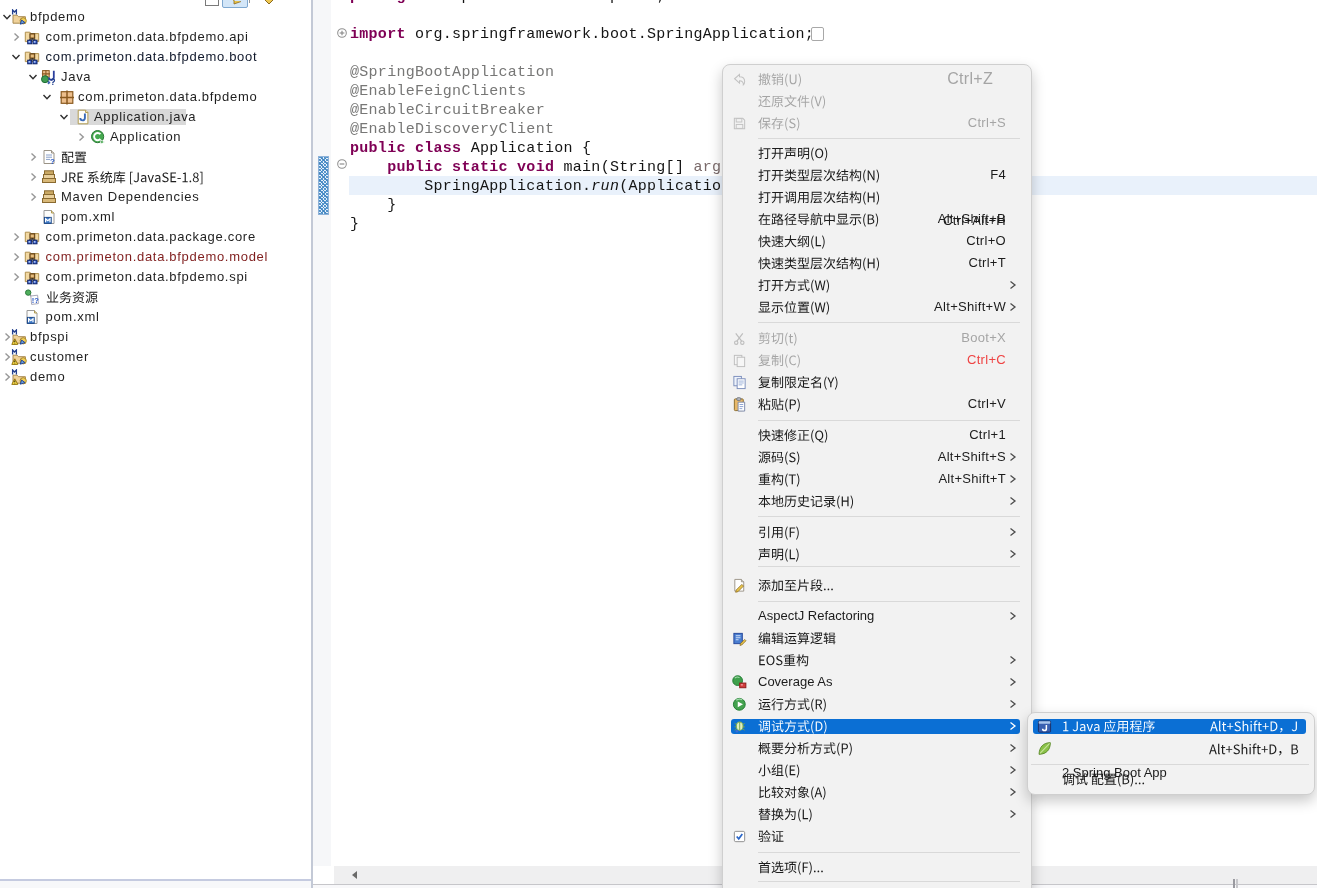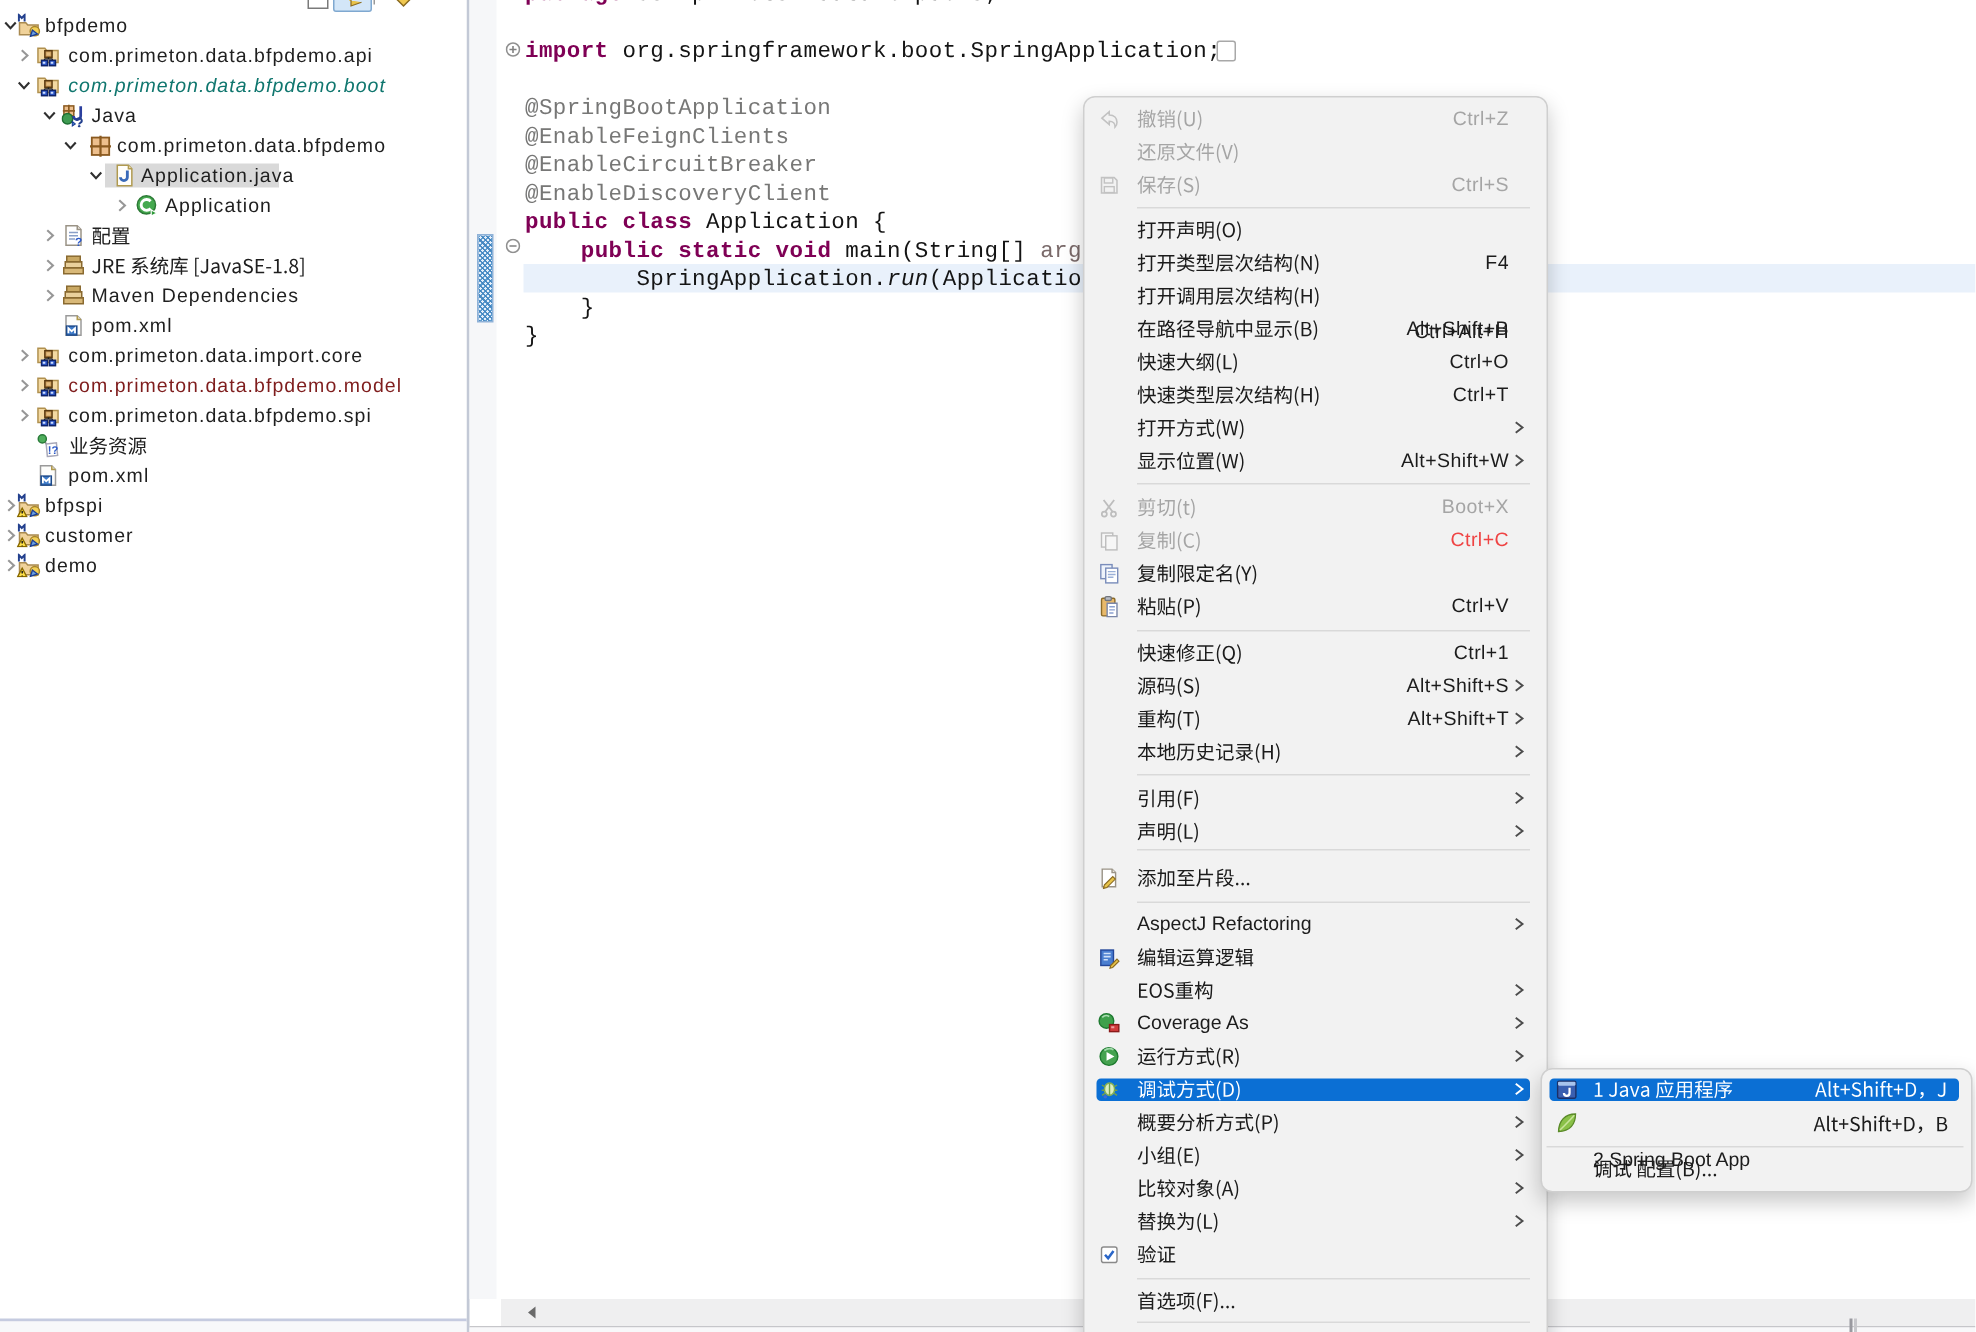--- a/index.html
+++ b/index.html
@@ -73,21 +73,21 @@
 <svg class="ab" style="left:24.0px;top:49.0px" width="16" height="16" viewBox="0 0 16 16">
     <path d="M1.3,3.2 h4.6 l1.2,1.4 H14.7 v8 H1.3 z" fill="#f3d9a2" stroke="#b0904e"></path>
 <rect x="5.9" y="4.8" width="4.8" height="4.4" fill="#c89a58" stroke="#5a3a10"></rect>
 <rect x="7" y="5.9" width="2.6" height="2.2" fill="#e2bc80"></rect>
 <path d="M8.3,9.2 v1 M5.7,10.2 h5.2 M5.7,10.2 v1 M10.9,10.2 v1" stroke="#222" stroke-width="0.9" fill="none"></path>
 <rect x="3.7" y="11.2" width="4" height="3.6" fill="#2e57c8" stroke="#0f2468"></rect>
 <rect x="9" y="11.2" width="4" height="3.6" fill="#2e57c8" stroke="#0f2468"></rect>
 <rect x="4.5" y="12.2" width="1.7" height="1.3" fill="#cfe0ff"></rect>
 <rect x="9.8" y="12.2" width="1.7" height="1.3" fill="#cfe0ff"></rect>
   </svg>
-<div class="t tree" style="top:48.0px;font-size:13px;color:#0f766e;left:45.5px;font-style:italic;">com.primeton.data.bfpdemo.boot</div>
+<div class="t tree" style="top:48.0px;font-size:13px;color:#0f172a;left:45.5px;">com.primeton.data.bfpdemo.boot</div>
 <svg class="ab" style="left:28.0px;top:72.0px" width="10" height="10">
     <path d="M1.5,3 L5,6.8 L8.5,3" stroke="#2f2f2f" stroke-width="1.4" fill="none"></path>
   </svg>
 <svg class="ab" style="left:41.0px;top:69.0px" width="16" height="16" viewBox="0 0 16 16">
     <rect x="1.6" y="1.6" width="6.6" height="6.6" fill="#edbf8d" stroke="#8a5a20"></rect>
 <path d="M0.9,4.9 H9 M4.9,0.9 V9" stroke="#8a5a20" stroke-width="1.1"></path>
 <circle cx="4" cy="10.2" r="3.5" fill="#3f9b52" stroke="#1e6e32"></circle>
 <path d="M12.8,1.8 v6.6 a2.4,2.4 0 0 1 -4.8,0" stroke="#2b3f9e" stroke-width="1.8" fill="none"></path>
 <path d="M10.3,11.4 a1.6,1.6 0 1 1 2.2,1.5 q-0.7,0.3 -0.7,1.1" stroke="#23408e" stroke-width="1.3" fill="none"></path>
 <circle cx="11.8" cy="15.2" r="0.8" fill="#23408e"></circle>
@@ -190,21 +190,21 @@
 <svg class="ab" style="left:24.0px;top:229.0px" width="16" height="16" viewBox="0 0 16 16">
     <path d="M1.3,3.2 h4.6 l1.2,1.4 H14.7 v8 H1.3 z" fill="#f3d9a2" stroke="#b0904e"></path>
 <rect x="5.9" y="4.8" width="4.8" height="4.4" fill="#c89a58" stroke="#5a3a10"></rect>
 <rect x="7" y="5.9" width="2.6" height="2.2" fill="#e2bc80"></rect>
 <path d="M8.3,9.2 v1 M5.7,10.2 h5.2 M5.7,10.2 v1 M10.9,10.2 v1" stroke="#222" stroke-width="0.9" fill="none"></path>
 <rect x="3.7" y="11.2" width="4" height="3.6" fill="#2e57c8" stroke="#0f2468"></rect>
 <rect x="9" y="11.2" width="4" height="3.6" fill="#2e57c8" stroke="#0f2468"></rect>
 <rect x="4.5" y="12.2" width="1.7" height="1.3" fill="#cfe0ff"></rect>
 <rect x="9.8" y="12.2" width="1.7" height="1.3" fill="#cfe0ff"></rect>
   </svg>
-<div class="t tree" style="top:228.0px;font-size:13px;color:#1f1f1f;left:45.5px;">com.primeton.data.import.core</div>
+<div class="t tree" style="top:228.0px;font-size:13px;color:#1f1f1f;left:45.5px;">com.primeton.data.package.core</div>
 <svg class="ab" style="left:11.0px;top:252.0px" width="10" height="10">
     <path d="M3.5,1.5 L7.3,5 L3.5,8.5" stroke="#979797" stroke-width="1.4" fill="none"></path>
   </svg>
 <svg class="ab" style="left:24.0px;top:249.0px" width="16" height="16" viewBox="0 0 16 16">
     <path d="M1.3,3.2 h4.6 l1.2,1.4 H14.7 v8 H1.3 z" fill="#f3d9a2" stroke="#b0904e"></path>
 <rect x="5.9" y="4.8" width="4.8" height="4.4" fill="#c89a58" stroke="#5a3a10"></rect>
 <rect x="7" y="5.9" width="2.6" height="2.2" fill="#e2bc80"></rect>
 <path d="M8.3,9.2 v1 M5.7,10.2 h5.2 M5.7,10.2 v1 M10.9,10.2 v1" stroke="#222" stroke-width="0.9" fill="none"></path>
 <rect x="3.7" y="11.2" width="4" height="3.6" fill="#2e57c8" stroke="#0f2468"></rect>
 <rect x="9" y="11.2" width="4" height="3.6" fill="#2e57c8" stroke="#0f2468"></rect>
@@ -289,21 +289,21 @@
   </svg>
 <svg class="ab" style="color:#a5a5a5;left:758.0px;top:71.2px;" width="44.2" height="17.2">
     <g transform="translate(0,13.13) scale(0.013)" fill="currentColor">
       <use href="#g64a4" x="0"></use>
       <use href="#g9500" x="1000"></use>
       <use href="#g0028" x="2000"></use>
       <use href="#g0055" x="2338"></use>
       <use href="#g0029" x="3059"></use>
     </g>
   </svg>
-<div class="t sc" style="top:70.0px;font-size:13px;color:#a5a5a5;right:311.0px;text-align:right;">Ctrl+Z</div>
+<div class="t sc" style="top:70.0px;font-size:16px;color:#a5a5a5;right:324px;text-align:right;">Ctrl+Z</div>
 <svg class="ab" style="color:#a5a5a5;left:758.0px;top:93.2px;" width="68.3" height="17.2">
     <g transform="translate(0,13.13) scale(0.013)" fill="currentColor">
       <use href="#g8fd8" x="0"></use>
       <use href="#g539f" x="1000"></use>
       <use href="#g6587" x="2000"></use>
       <use href="#g4ef6" x="3000"></use>
       <use href="#g0028" x="4000"></use>
       <use href="#g0056" x="4338"></use>
       <use href="#g0029" x="4913"></use>
     </g>

